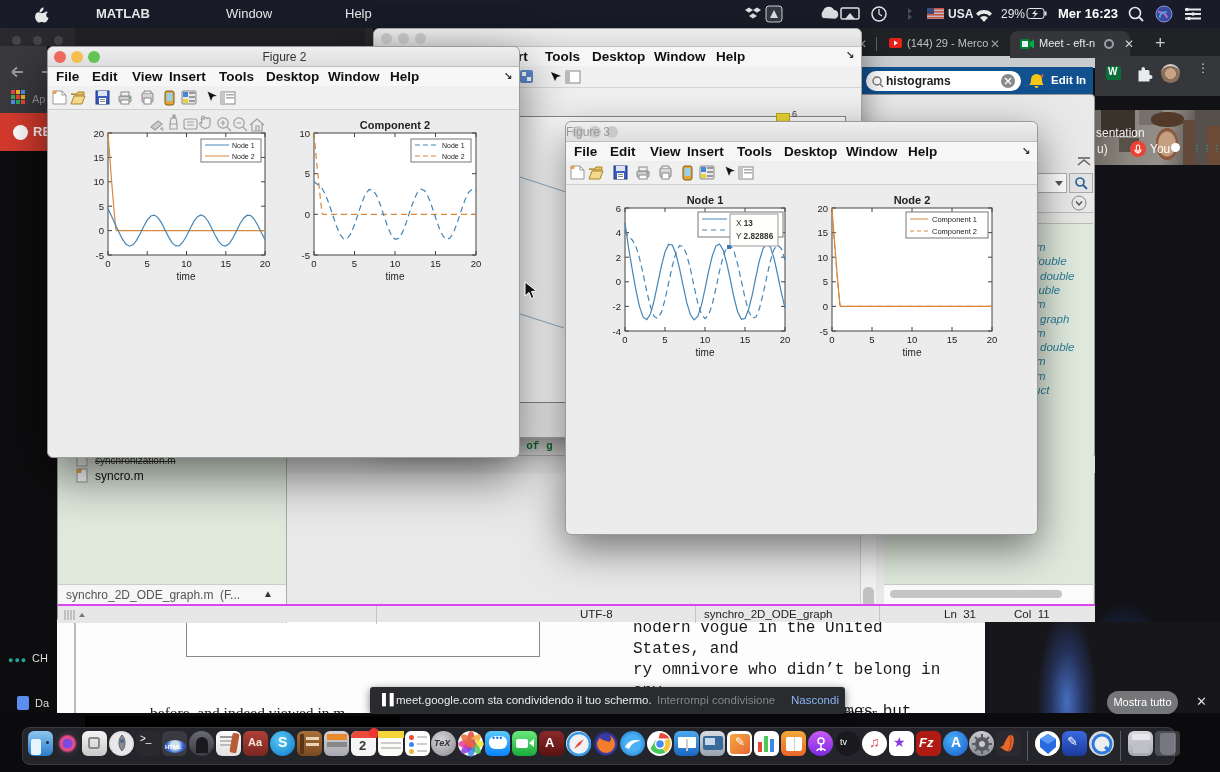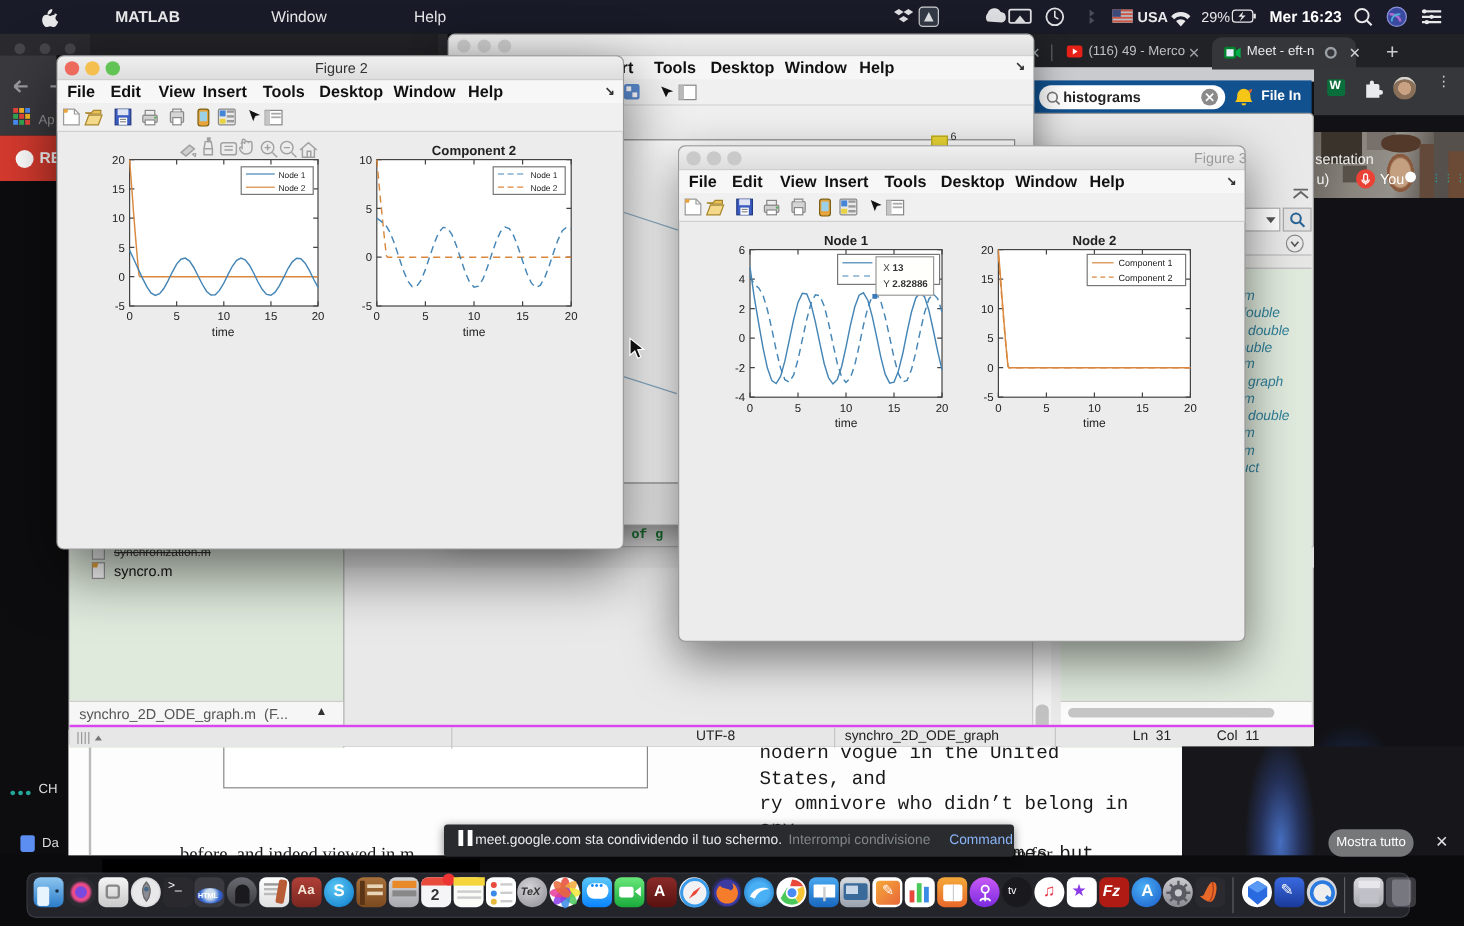--- a/index.html
+++ b/index.html
@@ -115,29 +115,29 @@
   <circle cx="142" cy="10" r="7" fill="#8a8a8a"></circle>
         <path d="M139 7l6 6m0-6l-6 6" stroke="#fff" stroke-width="1.4"></path>
       </svg>
   <span class="abs" style="left:20px;top:3px;font-size:12px;font-weight:bold;color:#222">histograms</span>
 </div>
 <svg class="abs" style="left:1027px;top:72px" width="19" height="19">
       <path d="M9.5 2a5.5 5.5 0 0 1 5.5 5.5c0 3 .8 4.5 1.8 5.5H2.2c1-1 1.8-2.5 1.8-5.5A5.5 5.5 0 0 1 9.5 2z" fill="#f5c518"></path>
       <path d="M7.5 14a2 2 0 0 0 4 0z" fill="#f5c518"></path>
       <path d="M13 3.5l3.5-1.5-1 3.8z" fill="#e8642a"></path>
     </svg>
-<span class="abs" style="left:1051px;top:74px;color:#fff;font-size:11.5px;font-weight:bold">File In</span>
+<span class="abs" style="left:1051px;top:74px;color:#fff;font-size:11.5px;font-weight:bold">Edit In</span>
 
 <span class="abs" style="left:857px;top:37px;color:#9aa0a6;font-size:12px">✕</span>
 <div class="abs" style="left:876px;top:37px;width:1px;height:14px;background:#5f6368"></div>
 <div class="abs" style="left:889px;top:38px;width:13px;height:10px;background:#e62117;border-radius:2px"></div>
 <svg class="abs" style="left:889px;top:38px" width="13" height="10">
       <path d="M5 2.5l4 2.5-4 2.5z" fill="#fff"></path>
     </svg>
-<span class="abs" style="left:907px;top:37px;color:#bdc1c6;font-size:11px">(116) 49 - Merco</span>
+<span class="abs" style="left:907px;top:37px;color:#bdc1c6;font-size:11px">(144) 29 - Merco</span>
 <span class="abs" style="left:990px;top:37px;color:#9aa0a6;font-size:12px">✕</span>
 <div class="abs" style="left:1010px;top:31px;width:120px;height:27px;background:#35363a;border-radius:8px 8px 0 0"></div>
 <svg class="abs" style="left:1020px;top:38px" width="14" height="12">
       <rect x="0" y="1" width="10" height="10" rx="2" fill="#00832d"></rect>
       <path d="M10 4l4-2.5v9L10 8z" fill="#00ac47"></path>
       <rect x="2" y="3" width="6" height="6" fill="#e8f0fe"></rect>
     </svg>
 <span class="abs" style="left:1039px;top:37px;color:#e8eaed;font-size:11px">Meet - eft-n</span>
 <div class="abs" style="left:1104px;top:39px;width:10px;height:10px;border-radius:50%;border:2px solid #9aa0a6"></div>
 <span class="abs" style="left:1124px;top:37px;color:#cfd1d4;font-size:12px">✕</span>
@@ -412,21 +412,21 @@
         <circle cx="239" cy="123" r="5.2"></circle>
         <path d="M243 127l4 4M236.5 123h5"></path>
         <path d="M250 125l7-6 7 6m-12-1v7h10v-7m-6 7v-5h3v5" stroke-width="1.2"></path>
       </g>
     </svg>
 <div class="abs" style="left:565px;top:121px;width:473px;height:414px;background:#ececec;border:1px solid #9a9a9a;border-radius:6px;box-shadow:0 14px 40px rgba(0,0,0,.5)">
  <div class="abs" style="left:0;top:0;width:471px;height:20px;background:linear-gradient(#efefef,#dddddd);border-bottom:1px solid #bdbdbd;border-radius:6px 6px 0 0">
    <div class="tl abs" style="left:6px;top:4px;background:#c9c9c9"></div>
    <div class="tl abs" style="left:23px;top:4px;background:#c9c9c9"></div>
    <div class="tl abs" style="left:40px;top:4px;background:#c9c9c9"></div>
-   <div class="abs" style="left:0;top:3px;width:473px;text-align:right;font-size:12px;color:#9b9b9b">Figure 3</div>
+   <div class="abs" style="left:0;top:3px;width:473px;text-align:left;font-size:12px;color:#9b9b9b">Figure 3</div>
  </div>
  <div class="abs" style="left:0;top:20px;width:471px;height:19px;background:#f7f7f7;font-size:13.5px;font-weight:bold;color:#111">
         <span class="abs" style="left:8px;top:2px">File</span>
         <span class="abs" style="left:44px;top:2px">Edit</span>
         <span class="abs" style="left:84px;top:2px">View</span>
         <span class="abs" style="left:121px;top:2px">Insert</span>
         <span class="abs" style="left:171px;top:2px">Tools</span>
         <span class="abs" style="left:218px;top:2px">Desktop</span>
         <span class="abs" style="left:280px;top:2px">Window</span>
         <span class="abs" style="left:342px;top:2px">Help</span>
@@ -581,21 +581,21 @@
 <div class="abs" style="left:1193px;top:144px;color:#18c5c0;font-size:8px;letter-spacing:2px">⋮⋮⋮</div>
 
 <div class="abs" style="left:985px;top:622px;width:235px;height:91px;background:radial-gradient(ellipse 38px 115px at 82px 80px,#466ec0 0,#243057 45%,#17171b 78%)"></div>
 <div class="abs" style="left:0;top:713px;width:1220px;height:59px;background:#0b0b0d"></div>
 <div class="abs" style="left:85px;top:716px;width:315px;height:12px;background:#000"></div>
 
 <div class="abs" style="left:370px;top:687px;width:475px;height:27px;background:#292b2e;border-radius:3px;box-shadow:0 2px 8px rgba(0,0,0,.5)">
   <span class="abs" style="left:12px;top:6px;color:#fff;font-size:11px">▌▌</span>
   <span class="abs" style="left:26px;top:7px;color:#e8eaed;font-size:11.5px">meet.google.com sta condividendo il tuo schermo.</span>
   <span class="abs" style="left:287px;top:7px;color:#80868b;font-size:11.5px">Interrompi condivisione</span>
-  <span class="abs" style="left:421px;top:7px;color:#8ab4f8;font-size:11.5px">Command</span>
+  <span class="abs" style="left:421px;top:7px;color:#8ab4f8;font-size:11.5px">Nascondi</span>
 </div>
 <div class="abs" style="left:1107px;top:691px;width:71px;height:23px;background:#757779;border-radius:12px;text-align:center;color:#fff;font-size:11px;line-height:23px">Mostra tutto</div>
 <span class="abs" style="left:1196px;top:694px;color:#ddd;font-size:13px">✕</span>
 <div class="abs" style="left:22px;top:727px;width:1153px;height:38px;background:rgba(42,43,50,.82);border-radius:8px;border:1px solid rgba(110,110,120,.3)"></div>
     <div class="abs" style="left:28px;top:731px;width:25px;height:25px;background:linear-gradient(#8ec7f0,#2a7cc9);border-radius:6px;;overflow:visible">
       <div style="position:absolute;left:3px;top:8px;width:10px;height:16px;background:#e8f4fd;border-radius:2px"></div>
       <div style="position:absolute;right:4px;top:10px;width:3px;height:3px;background:#16324a;border-radius:50%"></div>
     </div>
     <div class="abs" style="left:55px;top:731px;width:25px;height:25px;background:radial-gradient(circle at 50% 50%,#7a4ae0 0 25%,#e84a8a 30% 40%,#2a2a30 55%);border-radius:6px;border-radius:50%;overflow:visible"></div>
     <div class="abs" style="left:82px;top:731px;width:25px;height:25px;background:linear-gradient(#f5f5f5,#c9c9c9);border-radius:6px;;overflow:visible">

